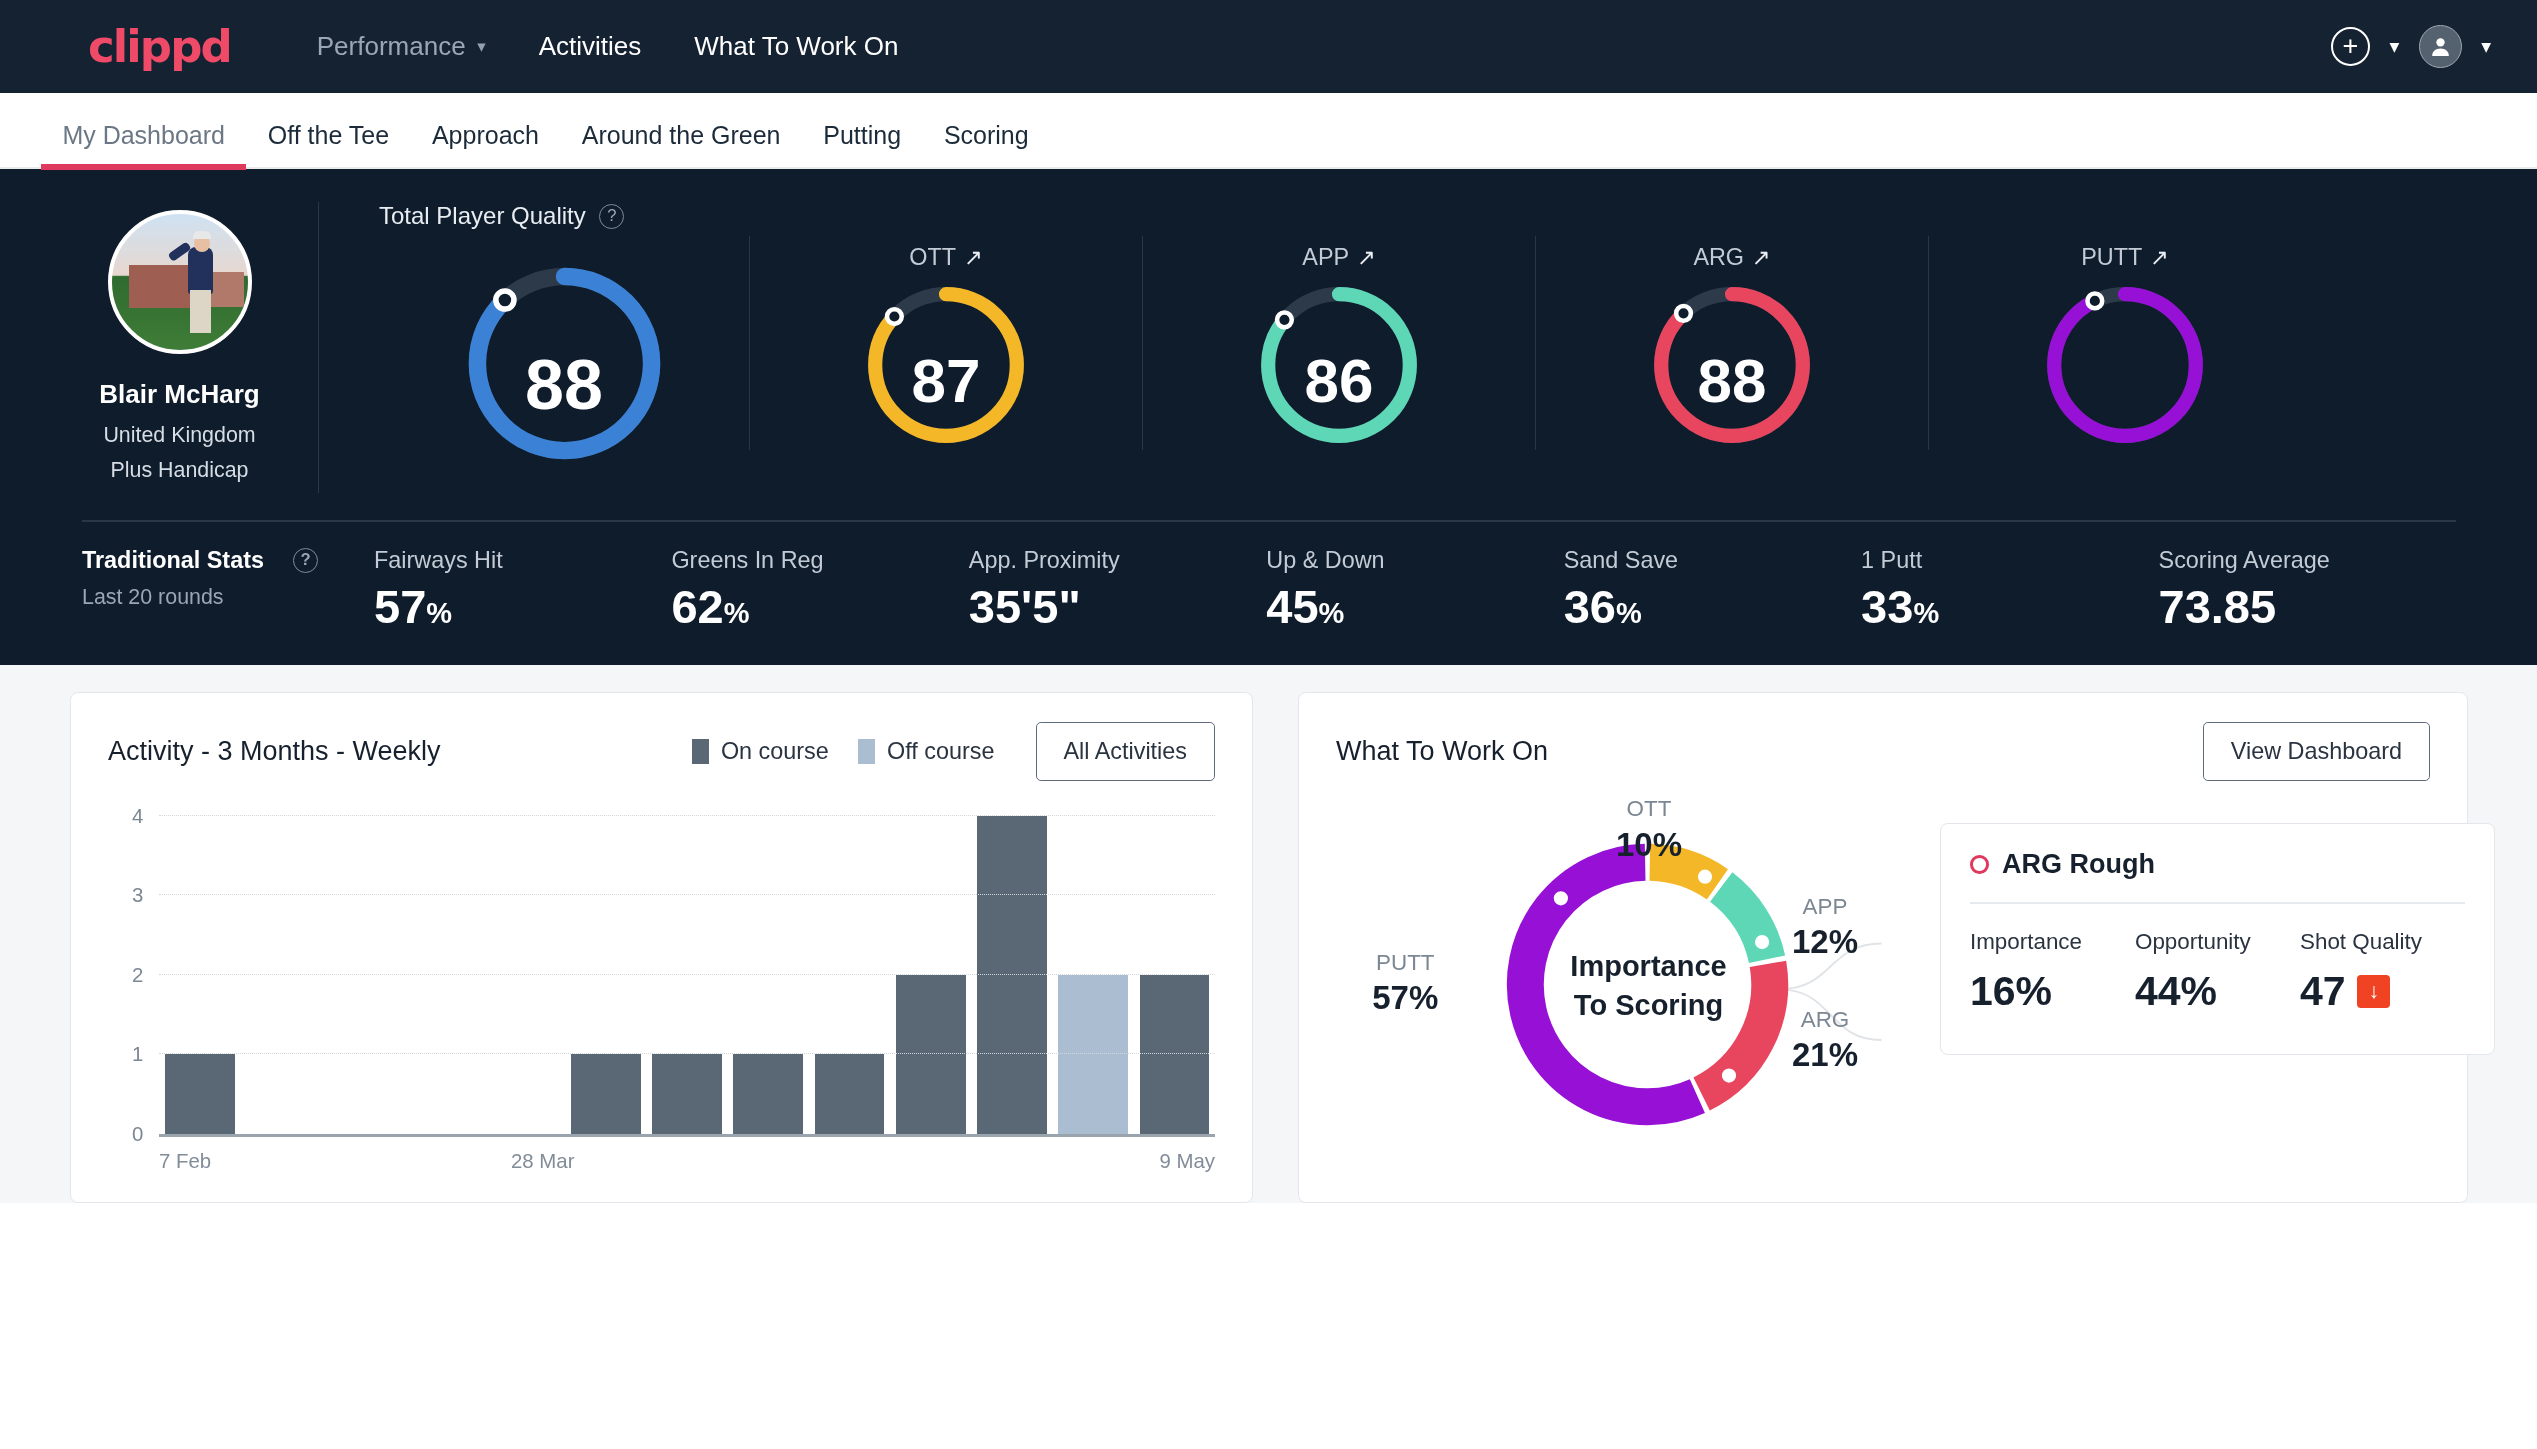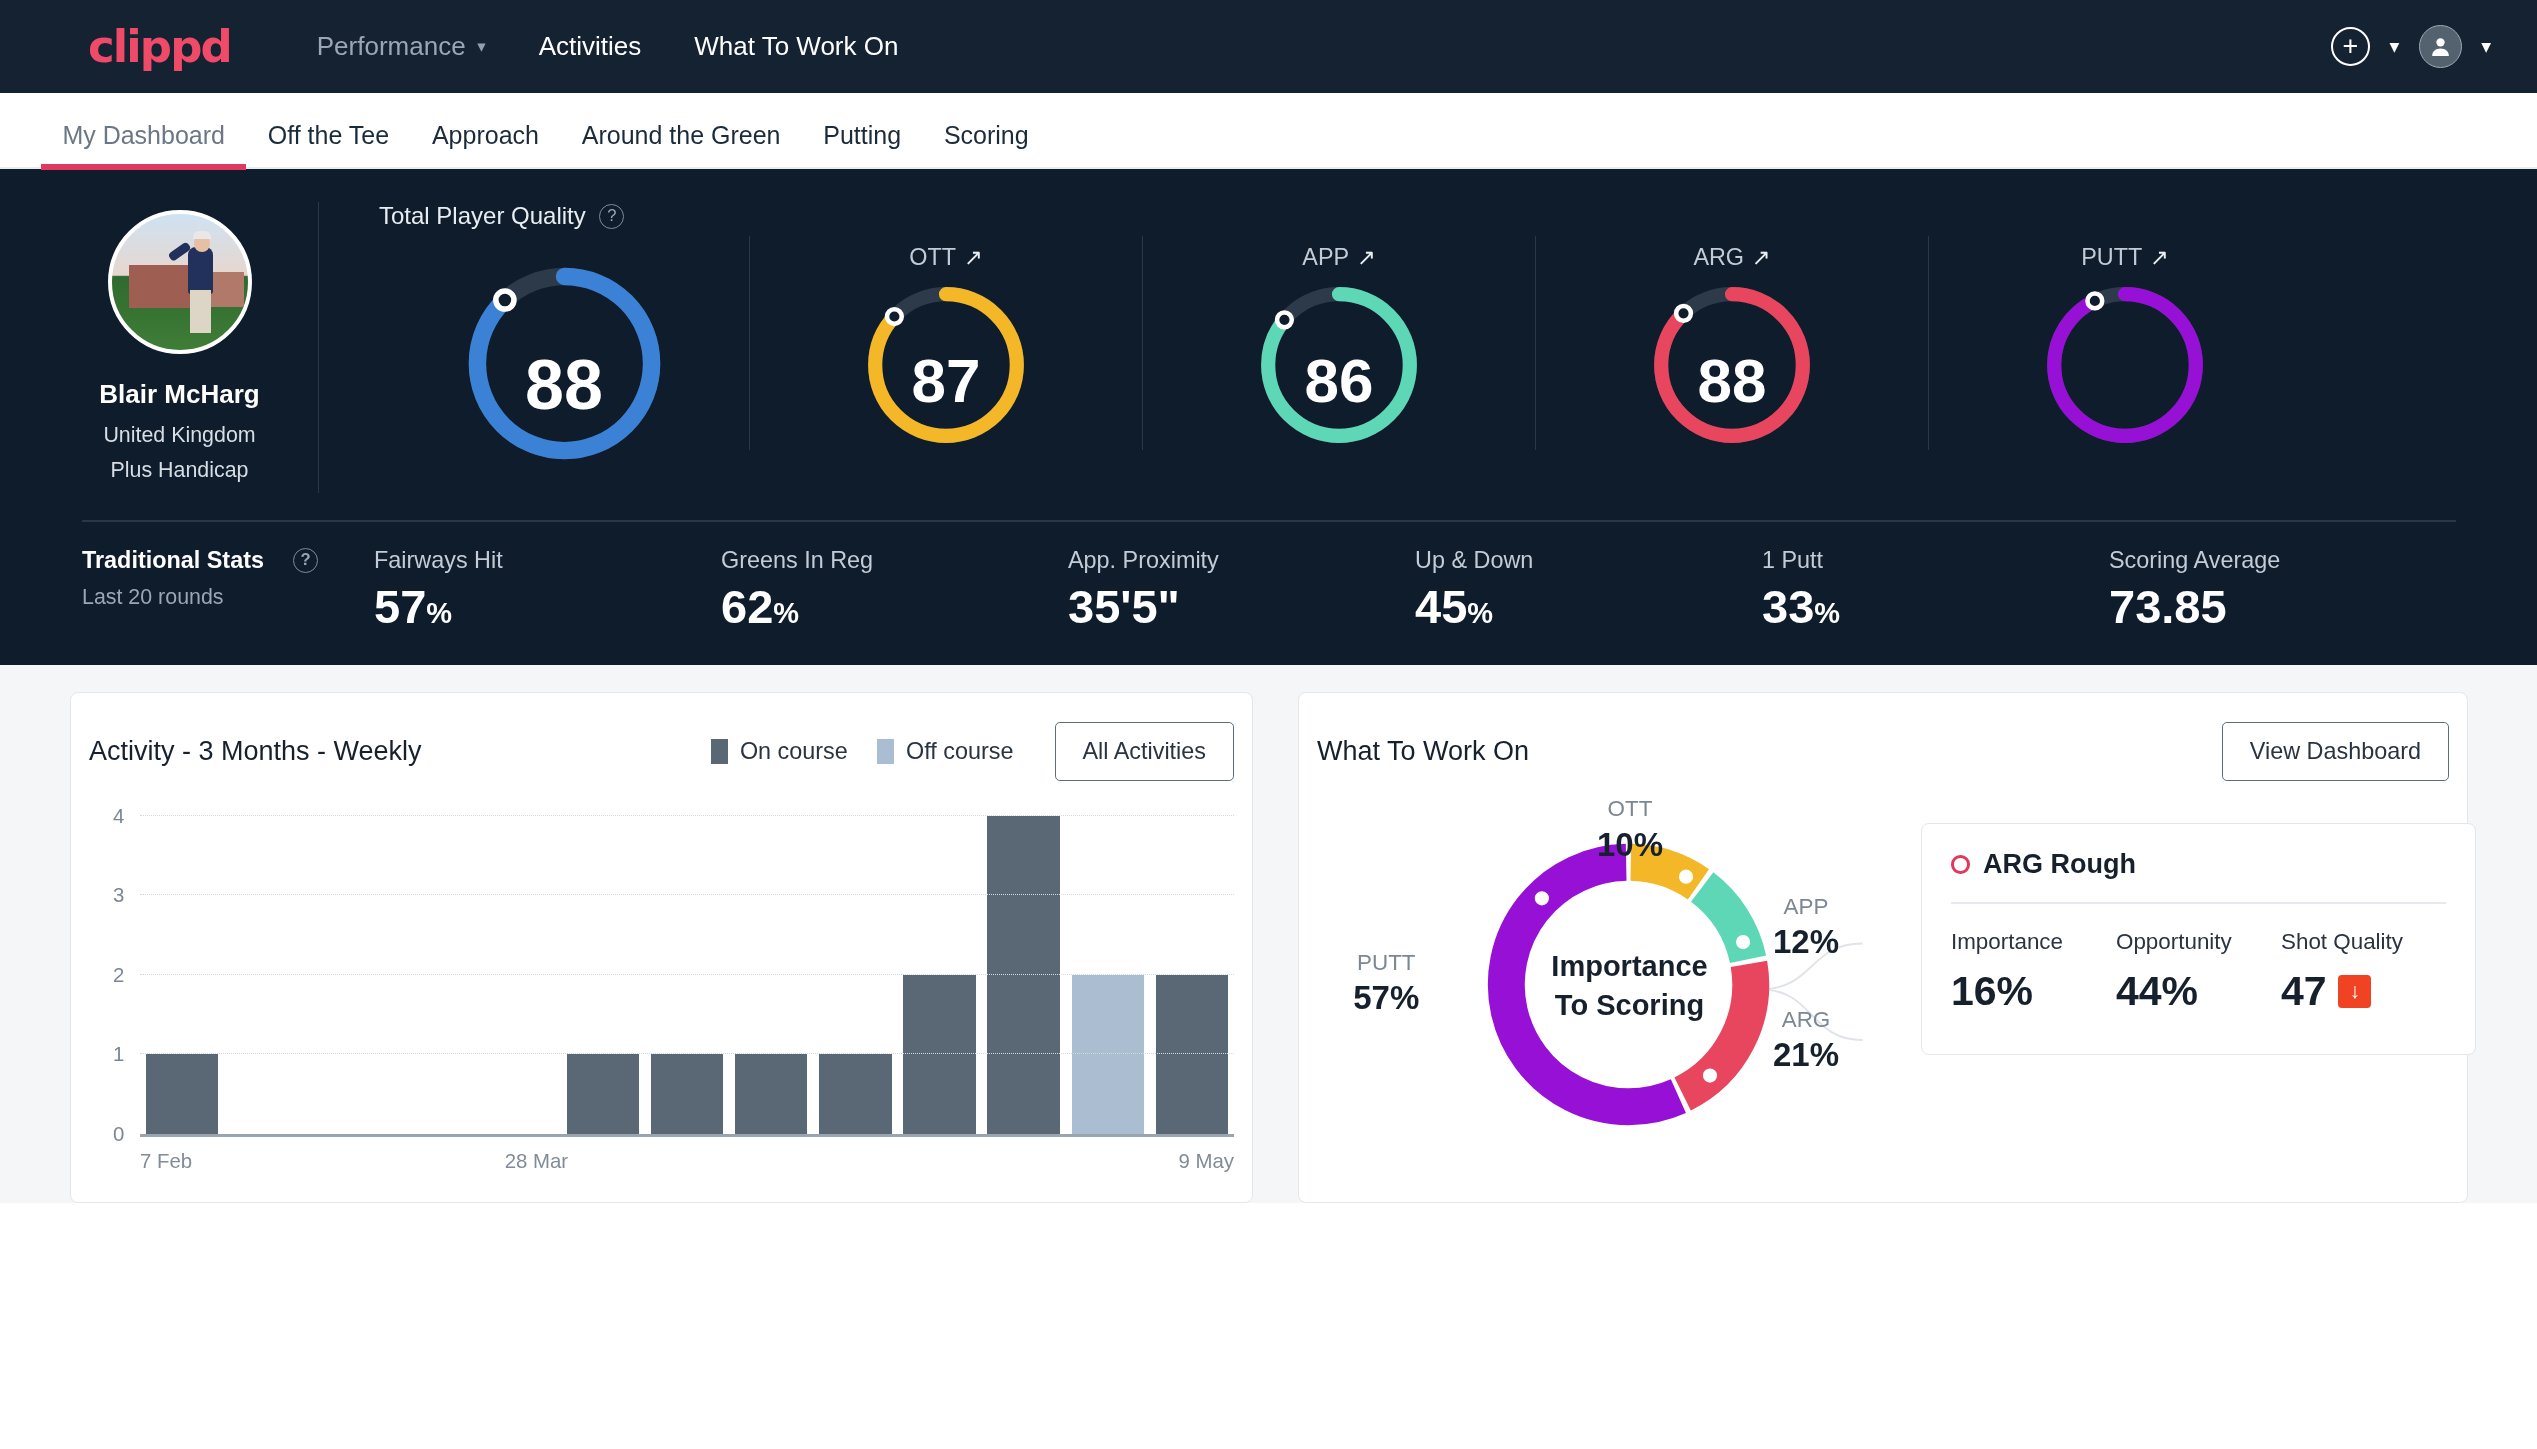--- a/index.html
+++ b/index.html
@@ -124,21 +124,21 @@
   .tstat-head .t2 { font-size: 21.4px; color: #9aa6b5; }
   .tstat { flex: 1; }
   .tstat .lbl { font-size: 23.4px; color: #c3ccd6; margin-bottom: 9.7px; }
   .tstat .val { font-size: 47px; font-weight: bold; color: #ffffff; line-height: 1; }
   .tstat .val .unit { font-size: 29px; }
 
   
   .lower { background: #f4f6f8; padding: 27px 70px 0 70px; display: flex; gap: 45px; }
   .panel {
     background: #fff; border: 1.9px solid #e3e7eb; border-radius: 7.8px;
-    padding: 29px 18px;
+    padding: 29px 37px;
   }
   .panel.left { width: 1183px; }
   .panel.right { flex: 1; }
   .panel-head { display: flex; align-items: center; }
   .panel-title { font-size: 27px; color: #17212e; }
   .legend { display: flex; align-items: center; gap: 29px; margin-left: auto; margin-right: 41px; }
   .legend-item { display: flex; align-items: center; gap: 11.7px; font-size: 23.4px; color: #2a3441; }
   .swatch { width: 17.5px; height: 25px; }
   .btn {
     border: 1.9px solid #5d6b7a; background: #fff; border-radius: 4.9px;
@@ -339,20 +339,24 @@
       <div class="lbl">Greens In Reg</div>
       <div class="val"><span>62</span><span class="unit">%</span></div>
     </div>
     <div class="tstat">
       <div class="lbl">App. Proximity</div>
       <div class="val"><span>35'5"</span><span class="unit"></span></div>
     </div>
     <div class="tstat">
       <div class="lbl">Up &amp; Down</div>
       <div class="val"><span>45</span><span class="unit">%</span></div>
+    </div>
+    <div class="tstat">
+      <div class="lbl">Sand Save</div>
+      <div class="val"><span>36</span><span class="unit">%</span></div>
     </div>
     <div class="tstat">
       <div class="lbl">1 Putt</div>
       <div class="val"><span>33</span><span class="unit">%</span></div>
     </div>
     <div class="tstat">
       <div class="lbl">Scoring Average</div>
       <div class="val"><span>73.85</span><span class="unit"></span></div>
     </div>
   </div>

